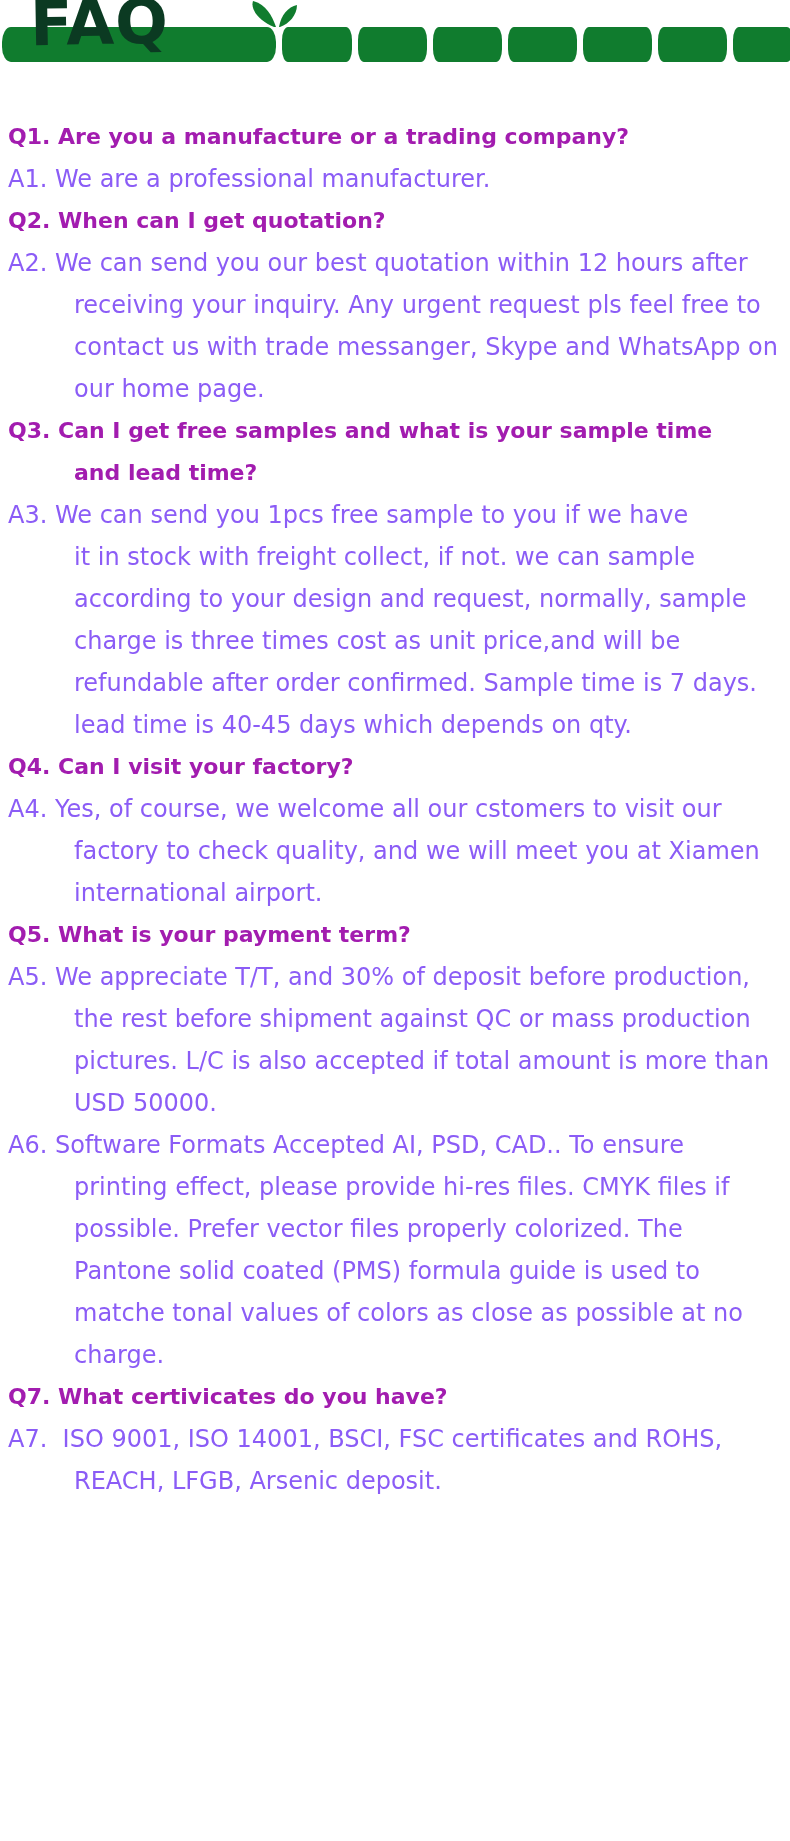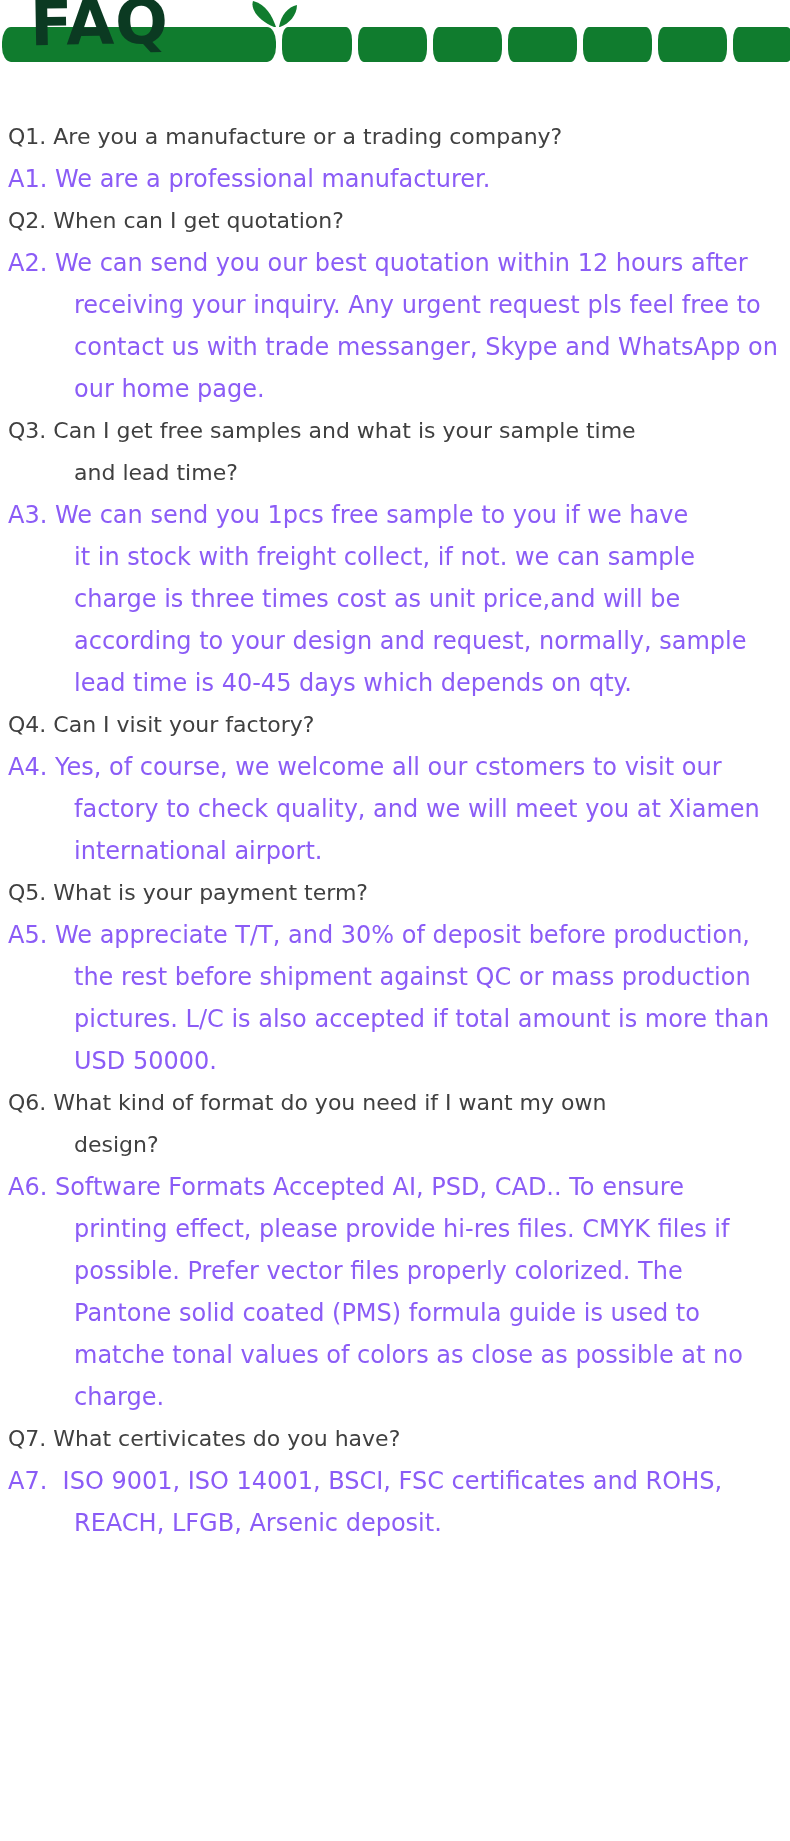--- a/index.html
+++ b/index.html
@@ -50,23 +50,23 @@
   .qa-block {
   }
   .qa-block:first-child {
     margin-top: 46px;
   }
   .line {
     line-height: 42px;
     white-space: nowrap;
   }
   .q-line {
-    font-weight: normal;
+    font-weight: bold;
     font-size: 22px;
-    color: #404040;
+    color: #a21caf;
   }
   .a-line {
     font-size: 24px;
     color: #8b5cf6;
   }
   .first {
     padding-left: 8px;
   }
   .cont {
     padding-left: 74px;
@@ -117,22 +117,23 @@
   </section>
 
   <section class="qa-block">
     <div class="question">
         <div class="line q-line first">Q3. Can I get free samples and what is your sample time</div>
         <div class="line q-line cont">and lead time?</div>
       </div>
     <div class="answer">
         <div class="line a-line first">A3. We can send you 1pcs free sample to you if we have</div>
         <div class="line a-line cont">it in stock with freight collect, if not. we can sample</div>
+        <div class="line a-line cont">according to your design and request, normally, sample</div>
         <div class="line a-line cont">charge is three times cost as unit price,and will be</div>
-        <div class="line a-line cont">according to your design and request, normally, sample</div>
+        <div class="line a-line cont">refundable after order confirmed. Sample time is 7 days.</div>
         <div class="line a-line cont">lead time is 40-45 days which depends on qty.</div>
       </div>
   </section>
 
   <section class="qa-block">
     <div class="question">
         <div class="line q-line first">Q4. Can I visit your factory?</div>
       </div>
     <div class="answer">
         <div class="line a-line first">A4. Yes, of course, we welcome all our cstomers to visit our</div>
@@ -147,24 +148,20 @@
       </div>
     <div class="answer">
         <div class="line a-line first">A5. We appreciate T/T, and 30% of deposit before production,</div>
         <div class="line a-line cont">the rest before shipment against QC or mass production</div>
         <div class="line a-line cont">pictures. L/C is also accepted if total amount is more than</div>
         <div class="line a-line cont">USD 50000.</div>
       </div>
   </section>
 
   <section class="qa-block">
-    <div class="question">
-        <div class="line q-line first">Q6. What kind of format do you need if I want my own</div>
-        <div class="line q-line cont">design?</div>
-      </div>
     <div class="answer">
         <div class="line a-line first">A6. Software Formats Accepted AI, PSD, CAD.. To ensure</div>
         <div class="line a-line cont">printing effect, please provide hi-res files. CMYK files if</div>
         <div class="line a-line cont">possible. Prefer vector files properly colorized. The</div>
         <div class="line a-line cont">Pantone solid coated (PMS) formula guide is used to</div>
         <div class="line a-line cont">matche tonal values of colors as close as possible at no</div>
         <div class="line a-line cont">charge.</div>
       </div>
   </section>
 

